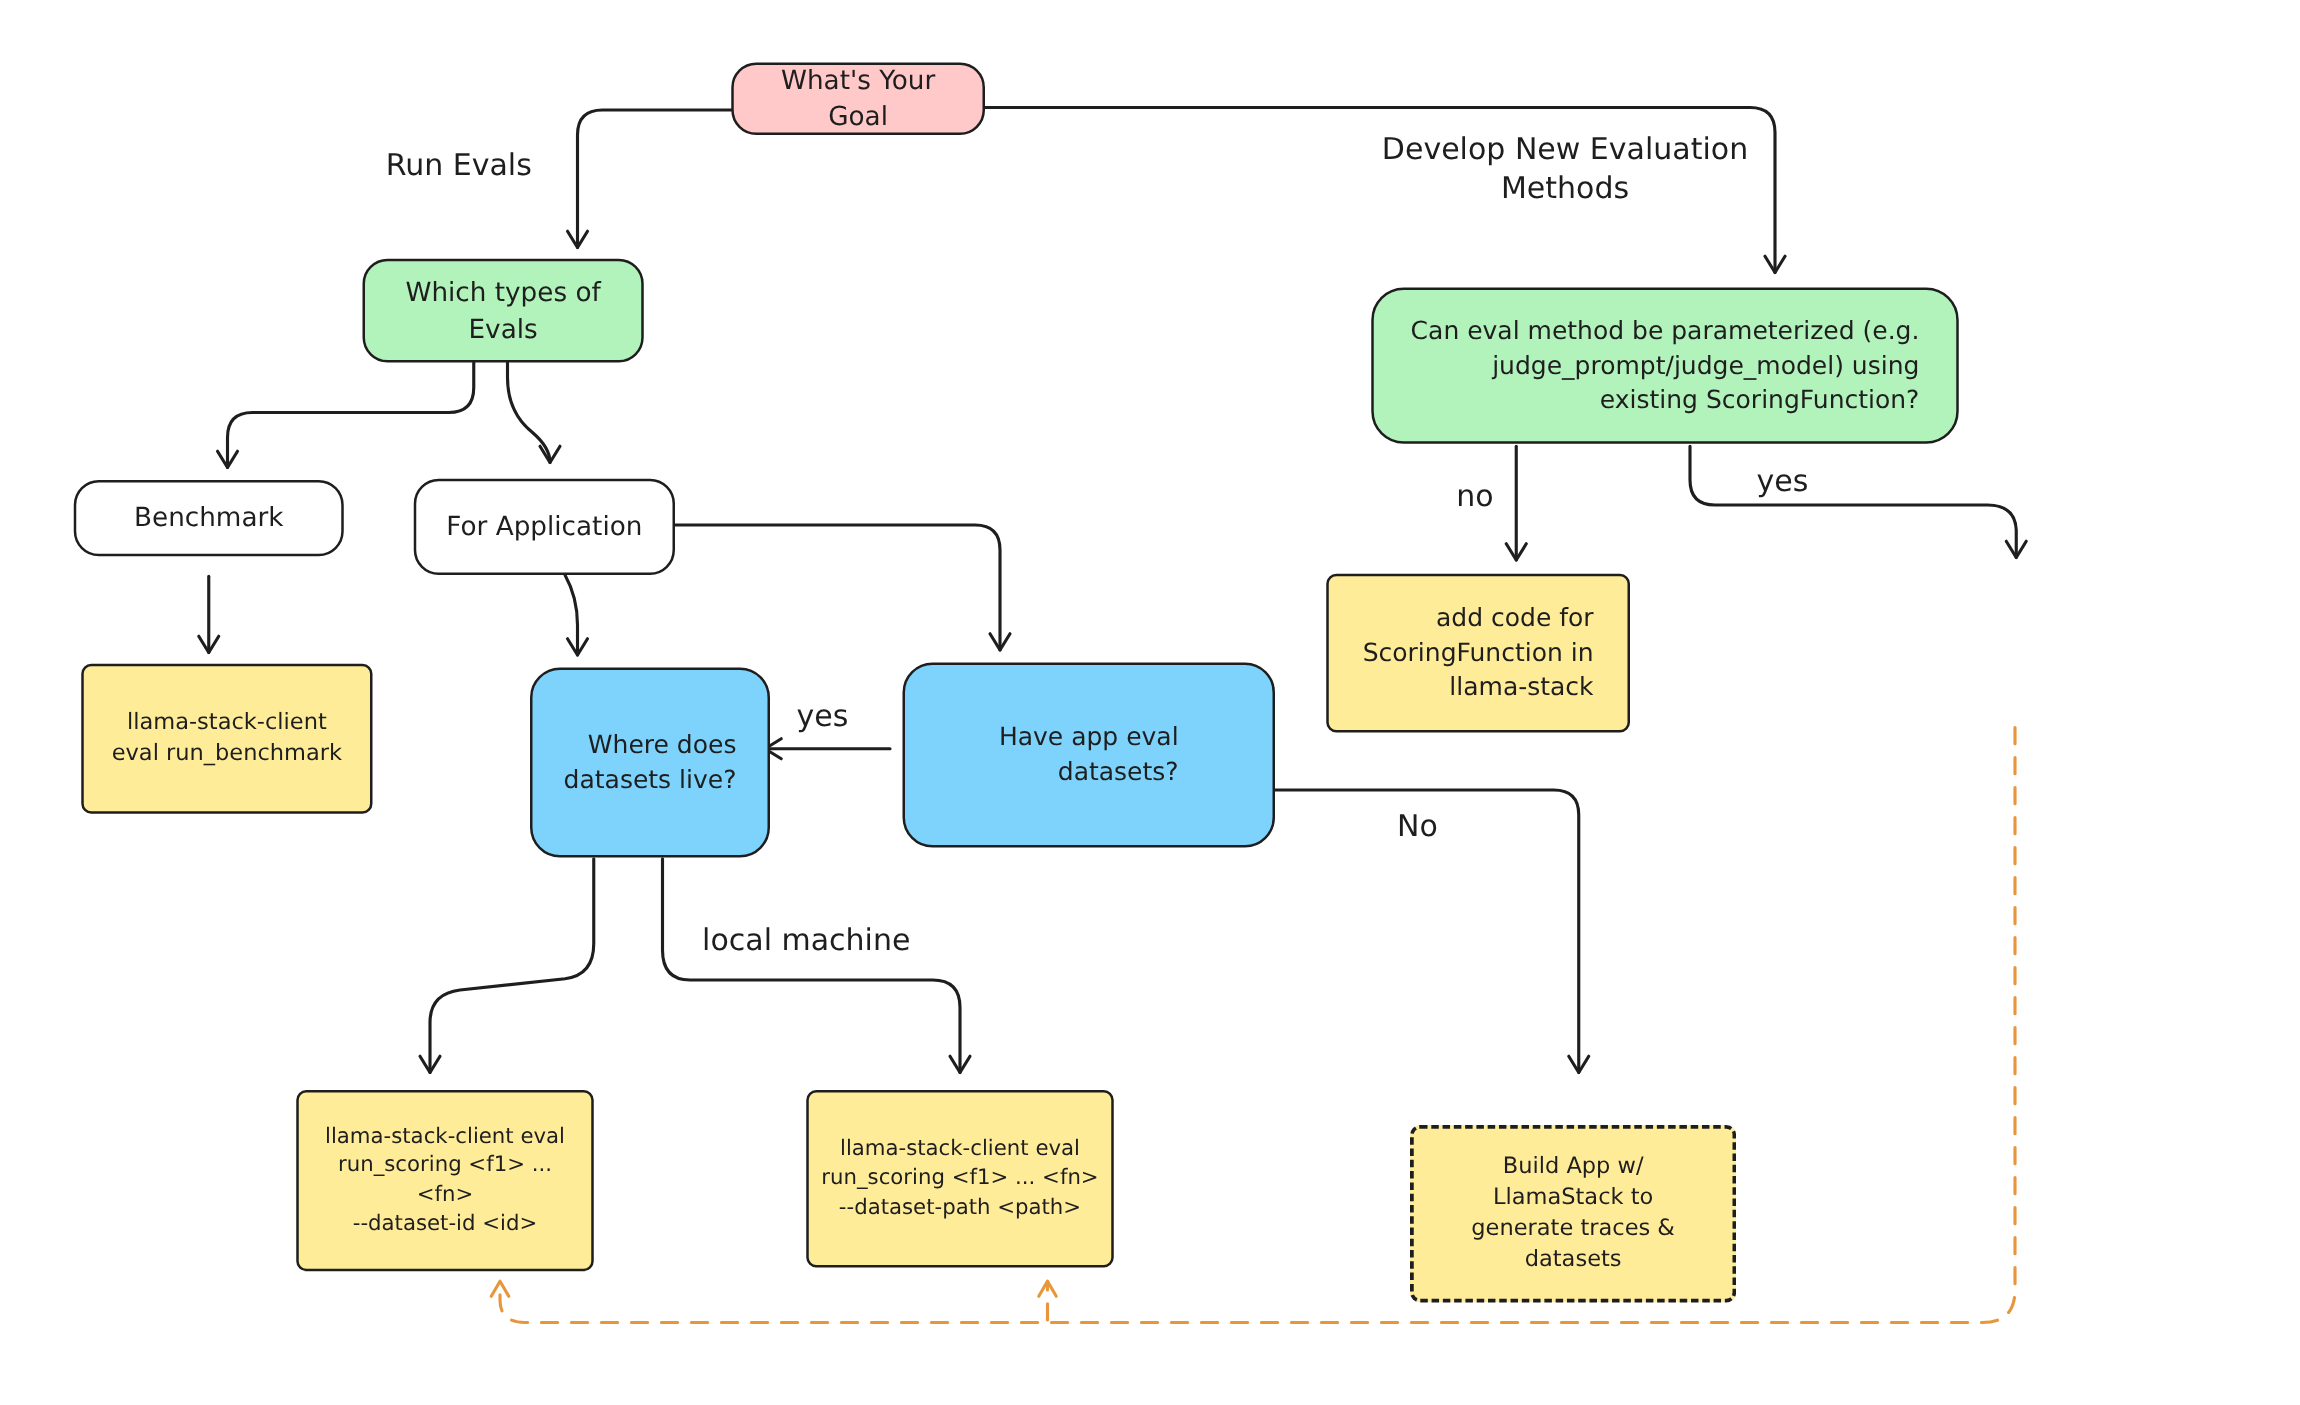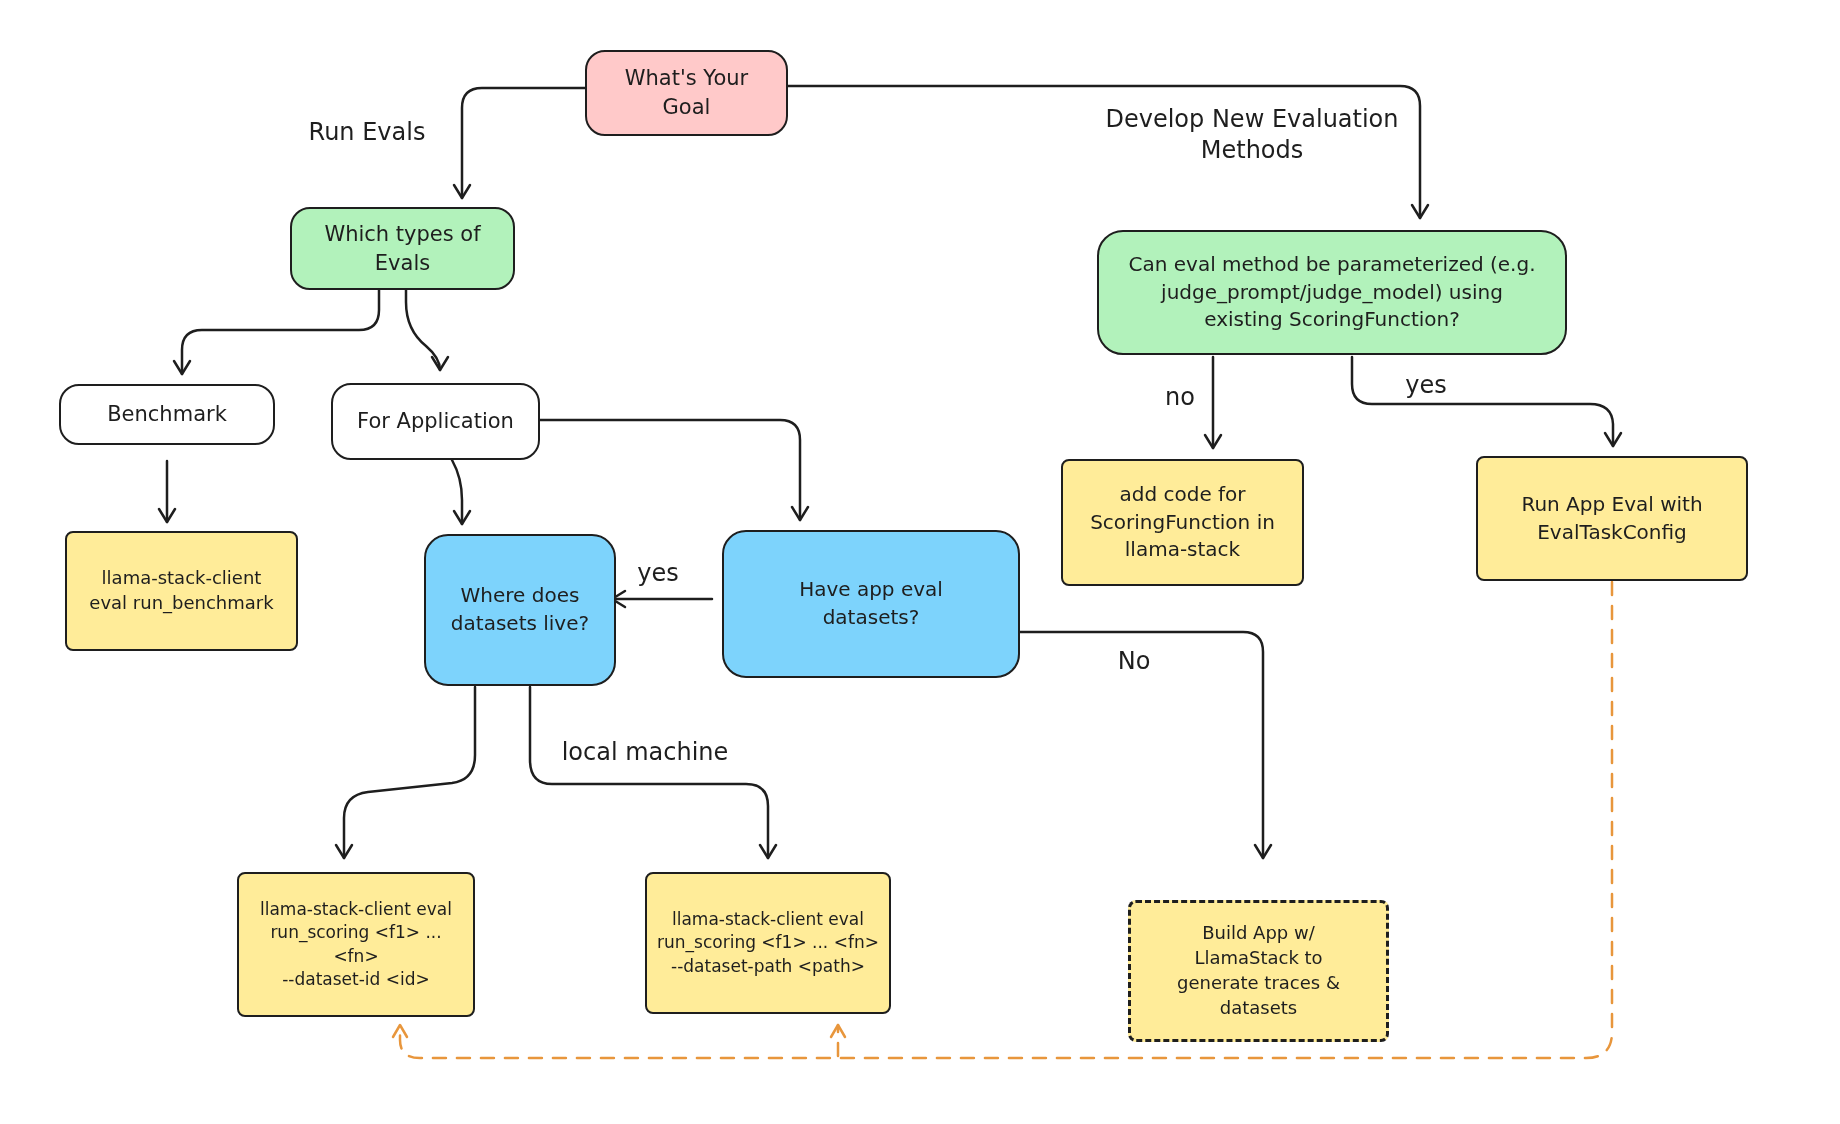--- a/index.html
+++ b/index.html
@@ -31,21 +31,21 @@
     line-height: 1.38;
     white-space: pre-line;
     padding: 5px 8px;
     box-sizing: border-box;
   }
   .fill-pink   { background: #ffc9c9; }
   .fill-green  { background: #b2f2bb; }
   .fill-blue   { background: #7dd3fc; border-radius: 24px; margin-left: 12px; }
   .fill-yellow { background: #ffec99; border-radius: 8px; }
   .dashed-border { border-style: dashed; border-width: 3px; }
-  .fs20 { font-size: 20px; }
+  .fs20 { font-size: 20px; text-align: right; }
   .fs18 { font-size: 18px; }
   .fs17 { font-size: 17px; }
   .edge-label {
     position: absolute;
     transform: translateX(-50%);
     font-size: 24px;
     line-height: 1.3;
     text-align: center;
     white-space: pre-line;
     color: #1e1e1e;
@@ -81,21 +81,21 @@
       <path d="M 475 687 V 755 Q 475 780 452 783 L 368 792 Q 344 795 344 818 V 858" marker-end="url(#arrow-black)"></path>
       <path d="M 530 687 V 760 Q 530 784 552 784 H 746 Q 768 784 768 806 V 858" marker-end="url(#arrow-black)"></path>
     </g>
 
     <g stroke="#e8963c" stroke-width="2.5" stroke-linecap="round" stroke-dasharray="13 11">
       <path d="M 1612 582 V 1032 Q 1612 1058 1586 1058 H 420 Q 400 1058 400 1040 V 1025" marker-end="url(#arrow-orange)"></path>
       <path d="M 838 1056 V 1025" marker-end="url(#arrow-orange)"></path>
     </g>
   </svg>
 
-  <div class="node fill-pink" style="left:585px; top:50px; width:203px; height:86px;">What's Your
+  <div class="node fill-pink" style="left:585px; top:50px; width:203px; height:58px;">What's Your
 Goal</div>
 
   <div class="node fill-green" style="left:290px; top:207px; width:225px; height:83px;">Which types of
 Evals</div>
 
   <div class="node fill-green fs20" style="left:1097px; top:230px; width:470px; height:125px; border-radius:26px;">Can eval method be parameterized (e.g.
 judge_prompt/judge_model) using
 existing ScoringFunction?</div>
 
   <div class="node" style="left:59px; top:384px; width:216px; height:61px;">Benchmark</div>
@@ -108,22 +108,20 @@
   <div class="node fill-blue fs20" style="left:412px; top:534px; width:192px; height:152px;">Where does
 datasets live?</div>
 
   <div class="node fill-blue fs20" style="left:710px; top:530px; width:298px; height:148px;">Have app eval
 datasets?</div>
 
   <div class="node fill-yellow fs20" style="left:1061px; top:459px; width:243px; height:127px;">add code for
 ScoringFunction in
 llama-stack</div>
 
-  <div class="node fill-yellow fs20" style="left:1476px; top:456px; width:272px; height:125px;">Run App Eval with
-EvalTaskConfig</div>
 
   <div class="node fill-yellow fs17" style="left:237px; top:872px; width:238px; height:145px;">llama-stack-client eval
 run_scoring &lt;f1&gt; ... &lt;fn&gt;
 --dataset-id &lt;id&gt;</div>
 
   <div class="node fill-yellow fs17" style="left:645px; top:872px; width:246px; height:142px;">llama-stack-client eval
 run_scoring &lt;f1&gt; ... &lt;fn&gt;
 --dataset-path &lt;path&gt;</div>
 
   <div class="node fill-yellow dashed-border fs18" style="left:1128px; top:900px; width:261px; height:142px;">Build App w/

